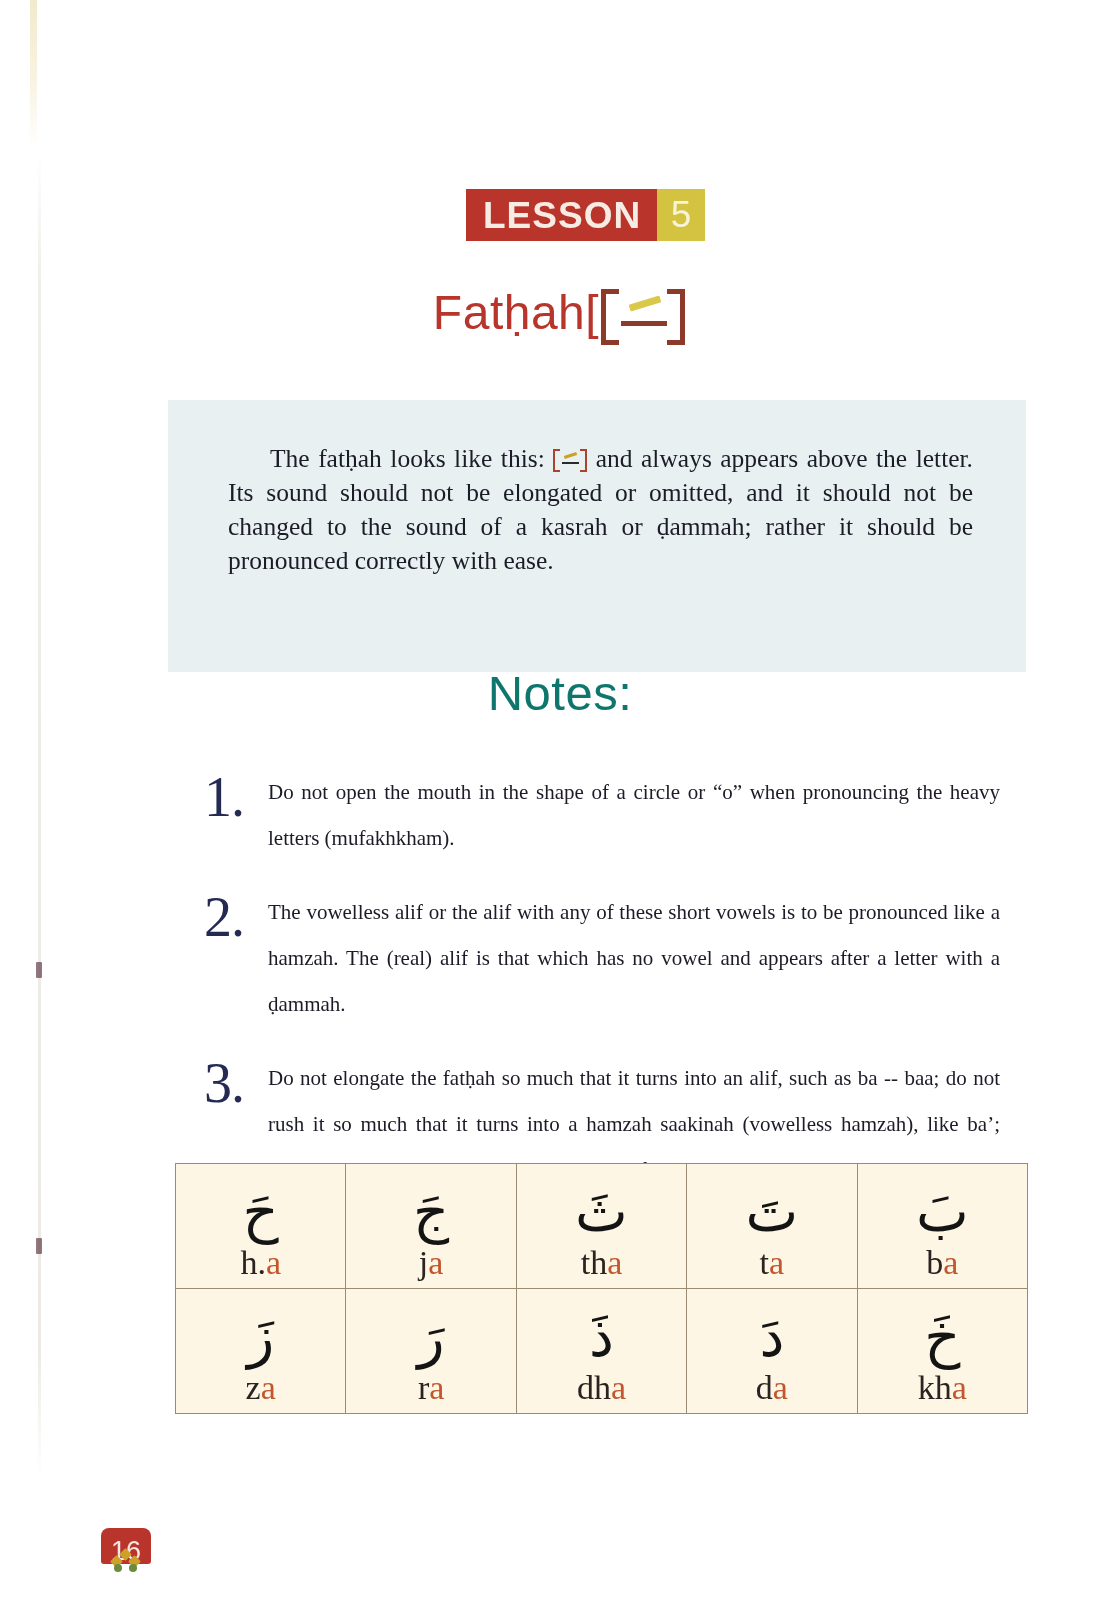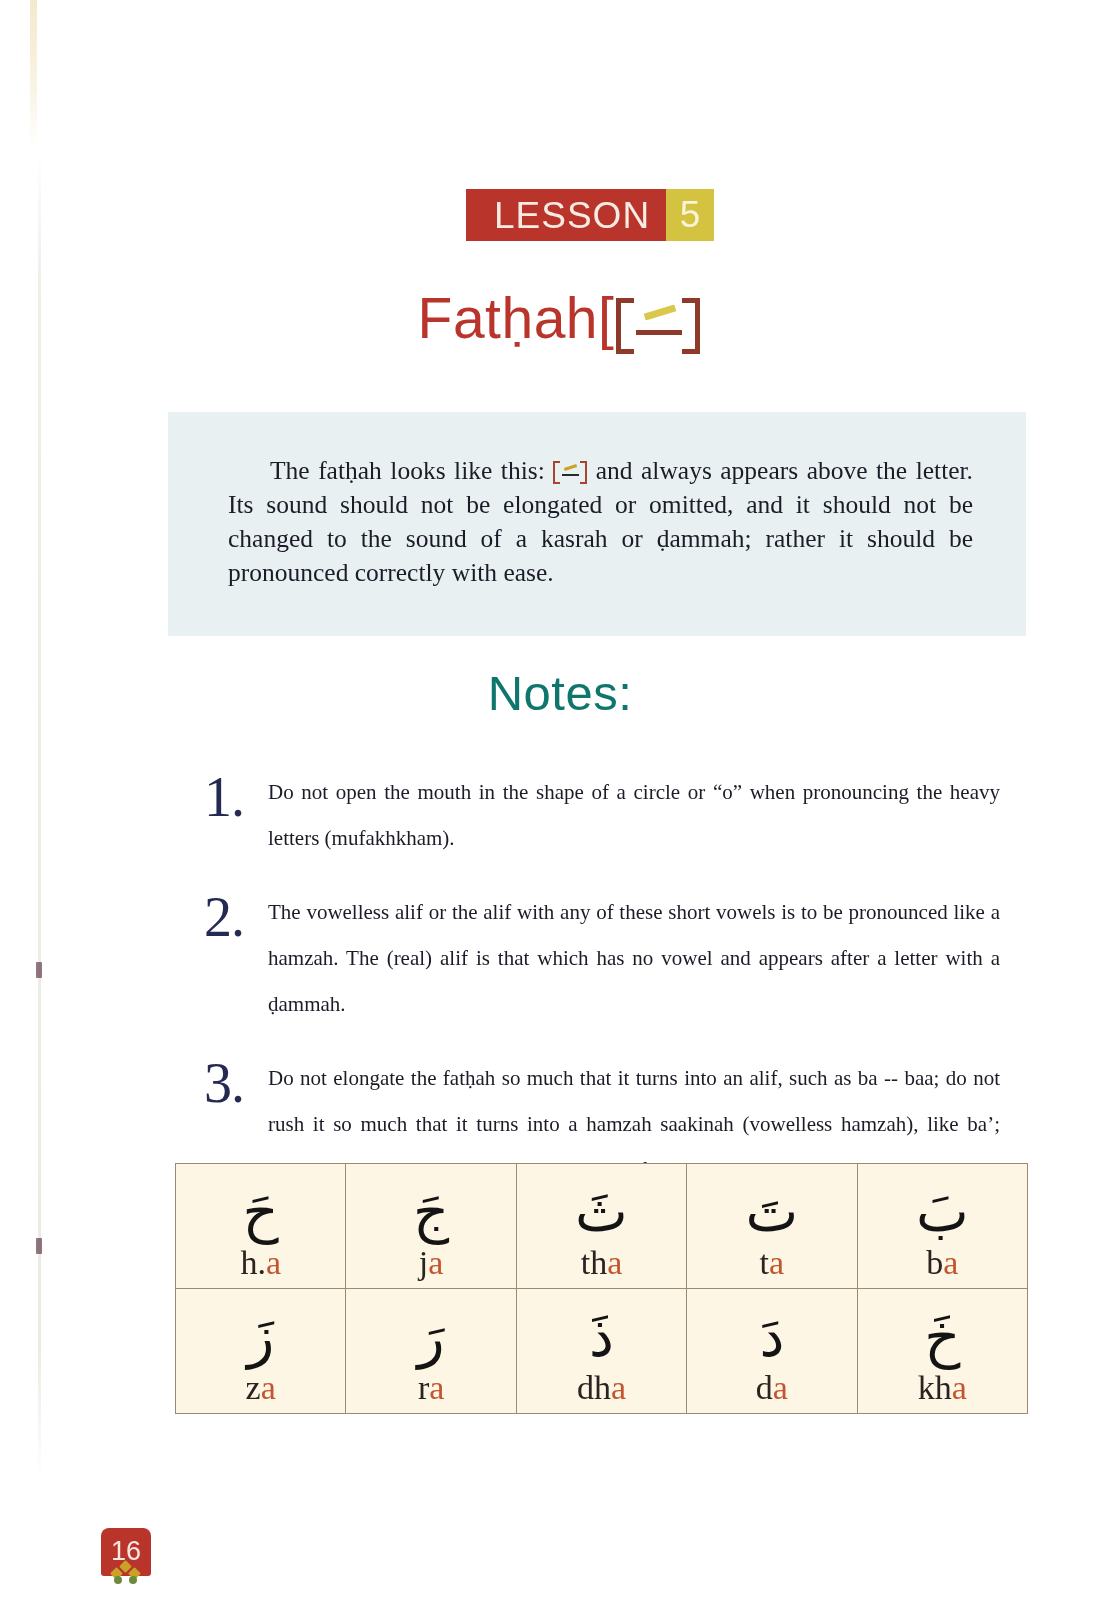--- a/index.html
+++ b/index.html
@@ -89,44 +89,44 @@
     left: 466px; top: 189px;
     display: flex;
     align-items: stretch;
     height: 52px;
   }
   .lesson-word {
     background: #b9342a;
     color: #f7ece3;
     font-family: "Liberation Sans", sans-serif;
     font-size: 37px;
-    font-weight: normal;
+    font-weight: bold;
     letter-spacing: 1px;
-    padding: 4px 16px 4px 28px;
+    padding: 4px 16px 4px 17px;
     line-height: 45px;
     text-align: right;
   }
   .lesson-num {
     background: #d4c341;
     color: #f9f4d8;
     font-family: "Liberation Sans", sans-serif;
     font-size: 37px;
     width: 48px;
     text-align: center;
     line-height: 52px;
   }
 
   
   .page-title {
     position: absolute;
     left: 0; top: 285px;
     width: 1120px;
     text-align: center;
     font-family: "Liberation Sans", sans-serif;
-    font-size: 57px;
+    font-size: 48px;
     color: #b9342a;
     letter-spacing: .5px;
     white-space: nowrap;
   }
   .title-bracket {
     display: inline-block;
     position: relative;
     width: 88px;
     height: 54px;
     vertical-align: -10px;
@@ -150,23 +150,23 @@
     left: 30px; top: 15px;
     width: 32px; height: 7px;
     background: #d9c84a;
     transform: rotate(-17deg);
     border-radius: 1px;
   }
 
   
   .intro-box {
     position: absolute;
-    left: 168px; top: 412px;
+    left: 168px; top: 400px;
     width: 858px;
-    height: 224px;
+    height: 272px;
     background: #e9f0f1;
   }
   .intro-text {
     position: absolute;
     left: 60px; top: 42px;
     width: 745px;
     font-family: "Liberation Serif", serif;
     font-size: 25.5px;
     line-height: 34px;
     color: #1c1c28;
@@ -291,21 +291,21 @@
 
   
   .page-num-wrap {
     position: absolute;
     left: 98px; top: 1528px;
     width: 56px;
     text-align: center;
   }
   .page-num-badge {
     width: 50px;
-    height: 48px;
+    height: 36px;
     background: #b9342a;
     border-radius: 8px 8px 3px 3px;
     color: #f6e9e2;
     font-family: "Liberation Sans", sans-serif;
     font-size: 27px;
     line-height: 46px;
     text-align: center;
     margin: 0 auto;
   }
   .page-ornament {

